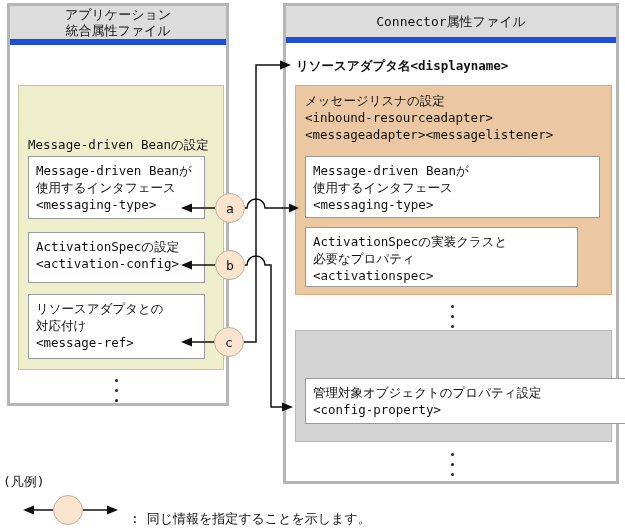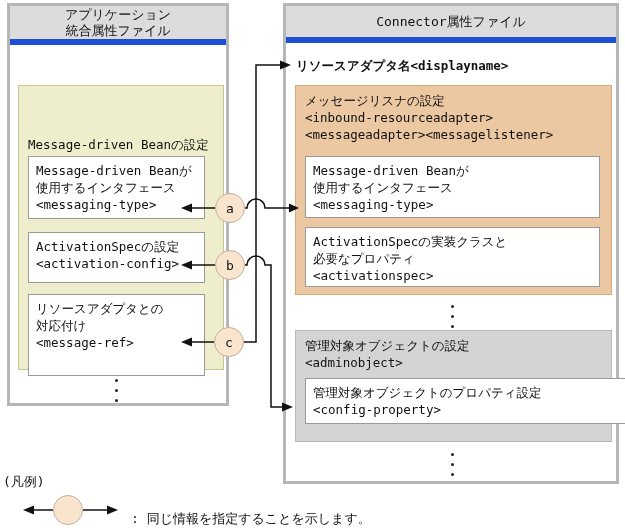--- a/index.html
+++ b/index.html
@@ -54,21 +54,21 @@
   <div class="groupbox yellow" style="left:18px;top:85px;width:206px;height:285px;"></div>
   <div class="boxtitle txt" style="left:28px;top:92px;width:192px;margin-top:44px;">Message-driven Beanの設定
 &lt;hitachi-message-bean-
 property&gt;</div>
 
   <div class="whitebox txt" style="left:28px;top:156px;width:177px;height:63px;">Message-driven Beanが
 使用するインタフェース
 &lt;messaging-type&gt;</div>
   <div class="whitebox txt" style="left:28px;top:232px;width:177px;height:51px;">ActivationSpecの設定
 &lt;activation-config&gt;</div>
-  <div class="whitebox txt" style="left:28px;top:294px;width:177px;height:82px;">リソースアダプタとの
+  <div class="whitebox txt" style="left:28px;top:294px;width:177px;height:65px;">リソースアダプタとの
 対応付け
 &lt;message-ref&gt;</div>
 
   <div class="vdots" style="left:112px;top:375px;">
     <span class="dot"></span>
       <span class="dot"></span>
       <span class="dot"></span>
   </div>
 
   <div class="panel" style="left:283px;top:3px;width:336px;height:481px;">
@@ -80,33 +80,31 @@
   <div class="boxtitle txt" style="left:296px;top:57px;width:300px;font-weight:bold;">リソースアダプタ名&lt;displayname&gt;</div>
 
   <div class="groupbox orange" style="left:295px;top:85px;width:317px;height:210px;"></div>
   <div class="boxtitle txt" style="left:305px;top:92px;width:300px;">メッセージリスナの設定
 &lt;inbound-resourceadapter&gt;
 &lt;messageadapter&gt;&lt;messagelistener&gt;</div>
 
   <div class="whitebox txt" style="left:305px;top:156px;width:295px;height:62px;">Message-driven Beanが
 使用するインタフェース
 &lt;messaging-type&gt;</div>
-  <div class="whitebox txt" style="left:305px;top:227px;width:295px;height:60px;">ActivationSpecの実装クラスと
+  <div class="whitebox txt" style="left:305px;top:227px;width:273px;height:60px;">ActivationSpecの実装クラスと
 必要なプロパティ
 &lt;activationspec&gt;</div>
 
   <div class="vdots" style="left:448px;top:301px;">
     <span class="dot"></span>
       <span class="dot"></span>
       <span class="dot"></span>
   </div>
 
   <div class="groupbox gray" style="left:295px;top:330px;width:317px;height:112px;"></div>
-  <div class="boxtitle txt" style="left:305px;top:337px;width:300px;">管理対象オブジェクトの設定
-&lt;adminobject&gt;</div>
   <div class="whitebox txt" style="left:305px;top:378px;width:337px;height:46px;">管理対象オブジェクトのプロパティ設定
 &lt;config-property&gt;</div>
 
   <div class="vdots" style="left:448px;top:449px;">
     <span class="dot"></span>
       <span class="dot"></span>
       <span class="dot"></span>
   </div>
 
   <svg class="lines" width="625" height="528" viewBox="0 0 625 528">

